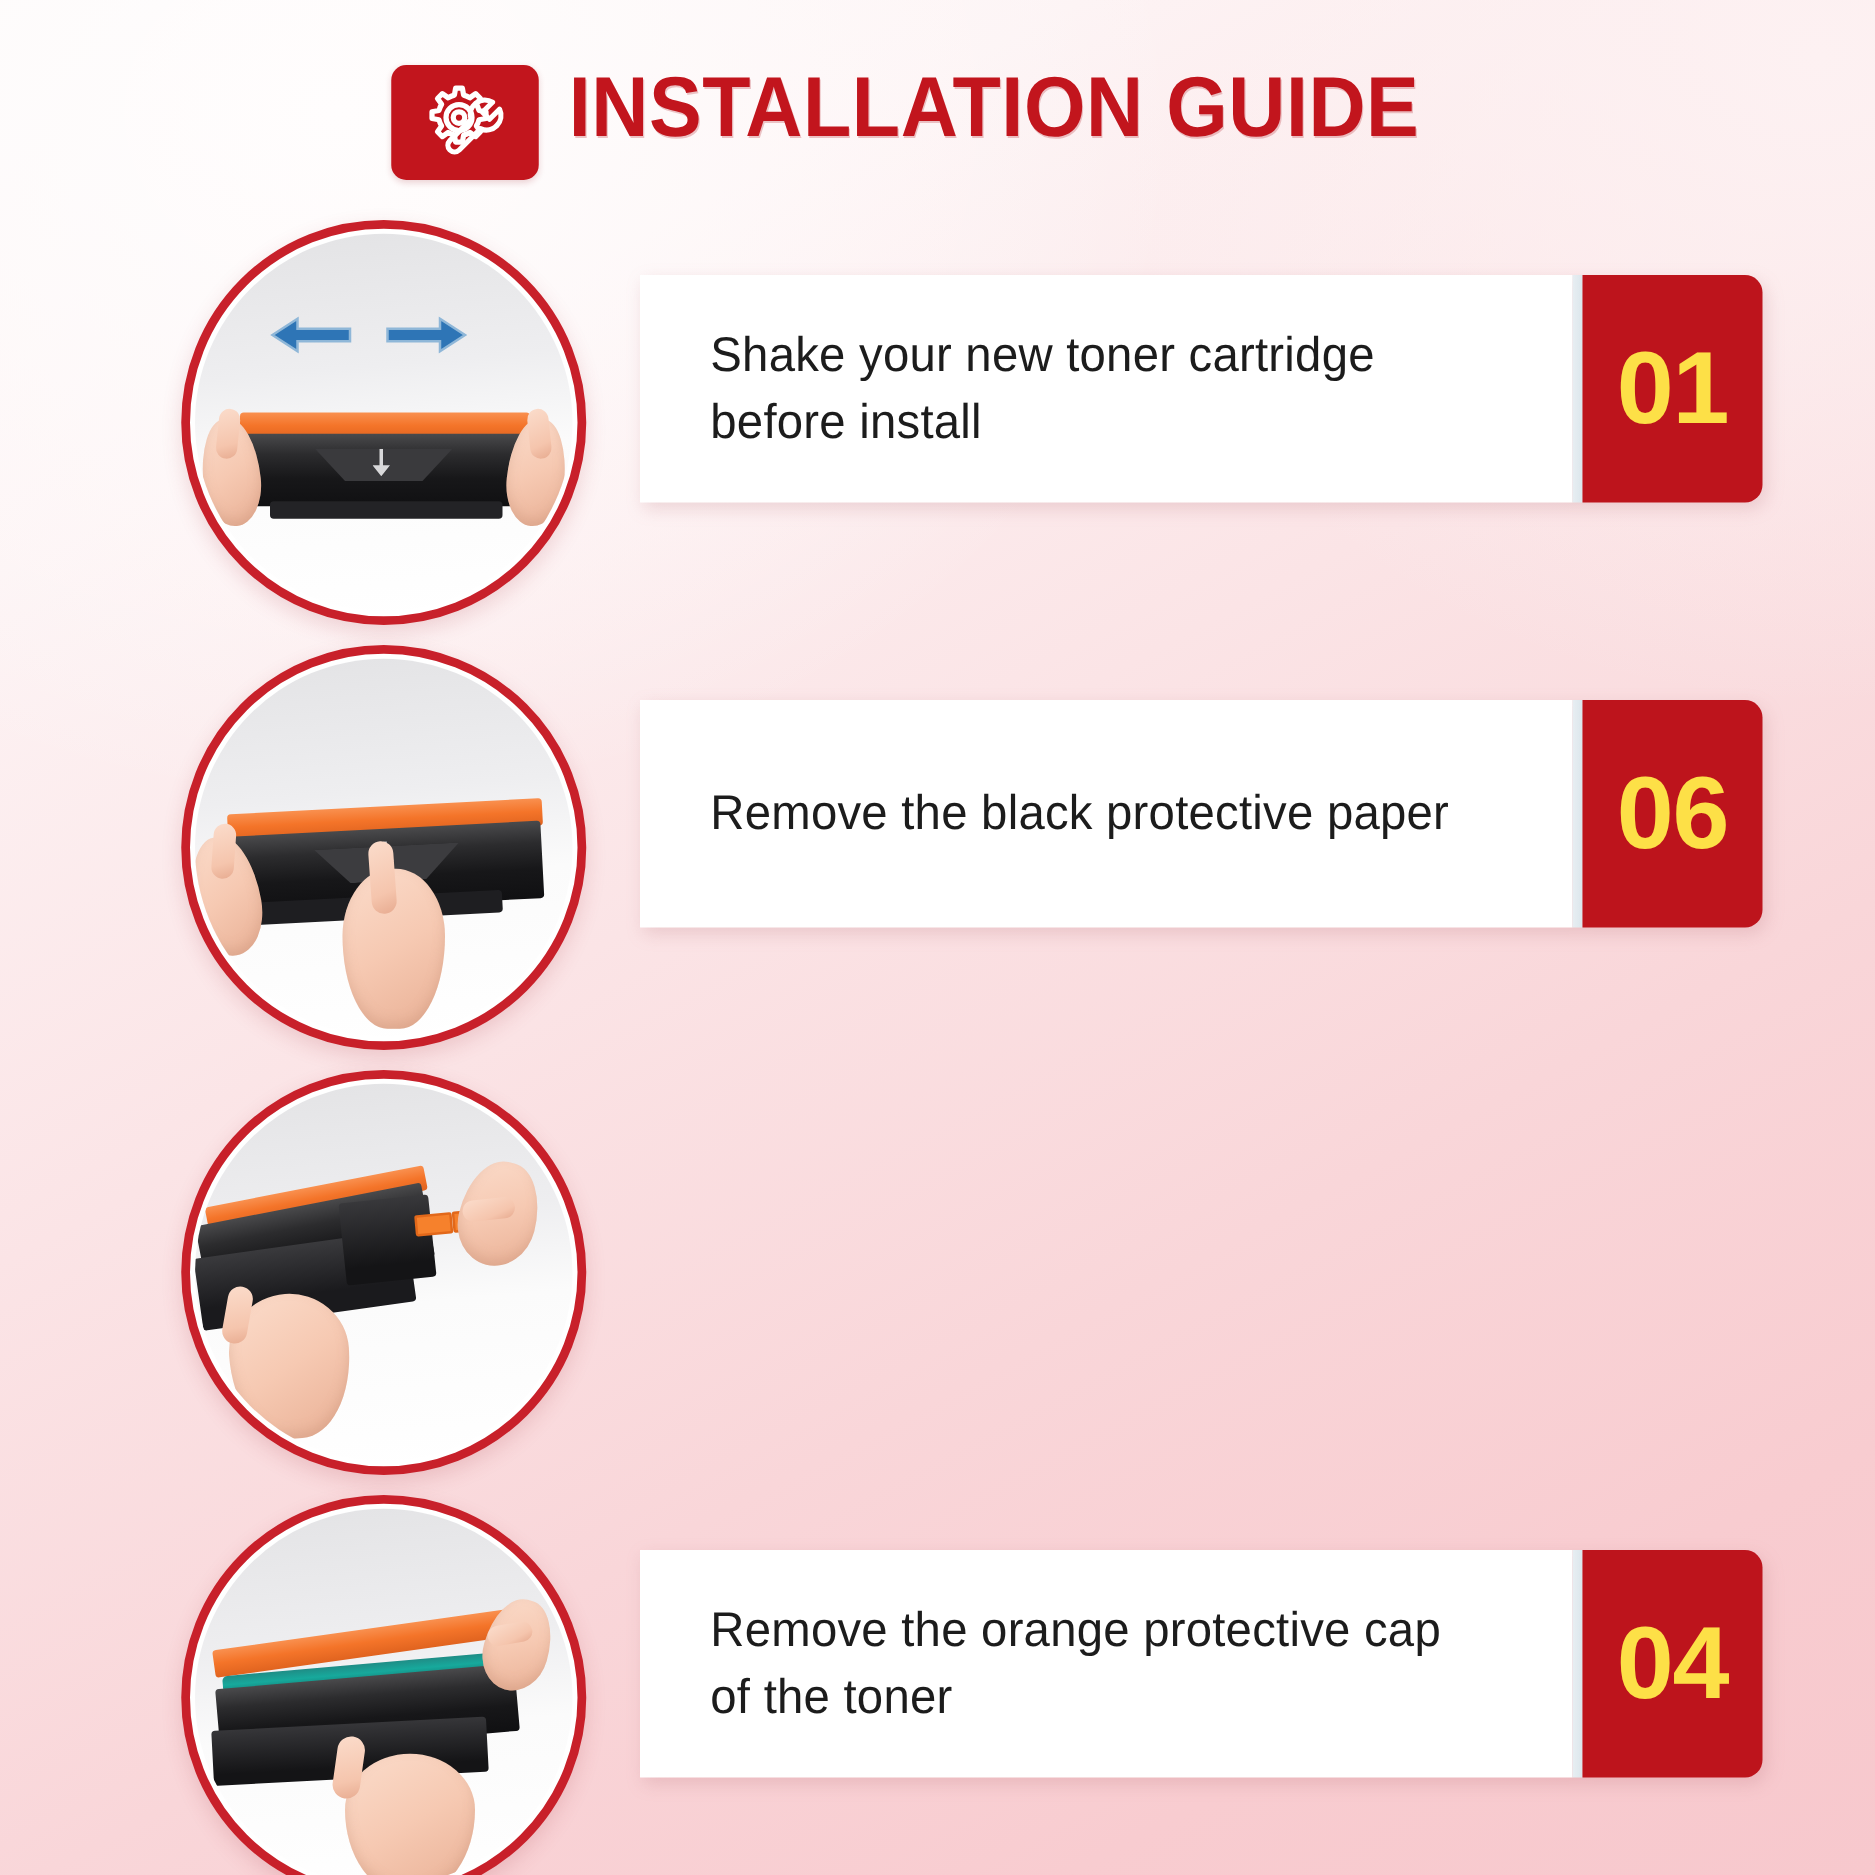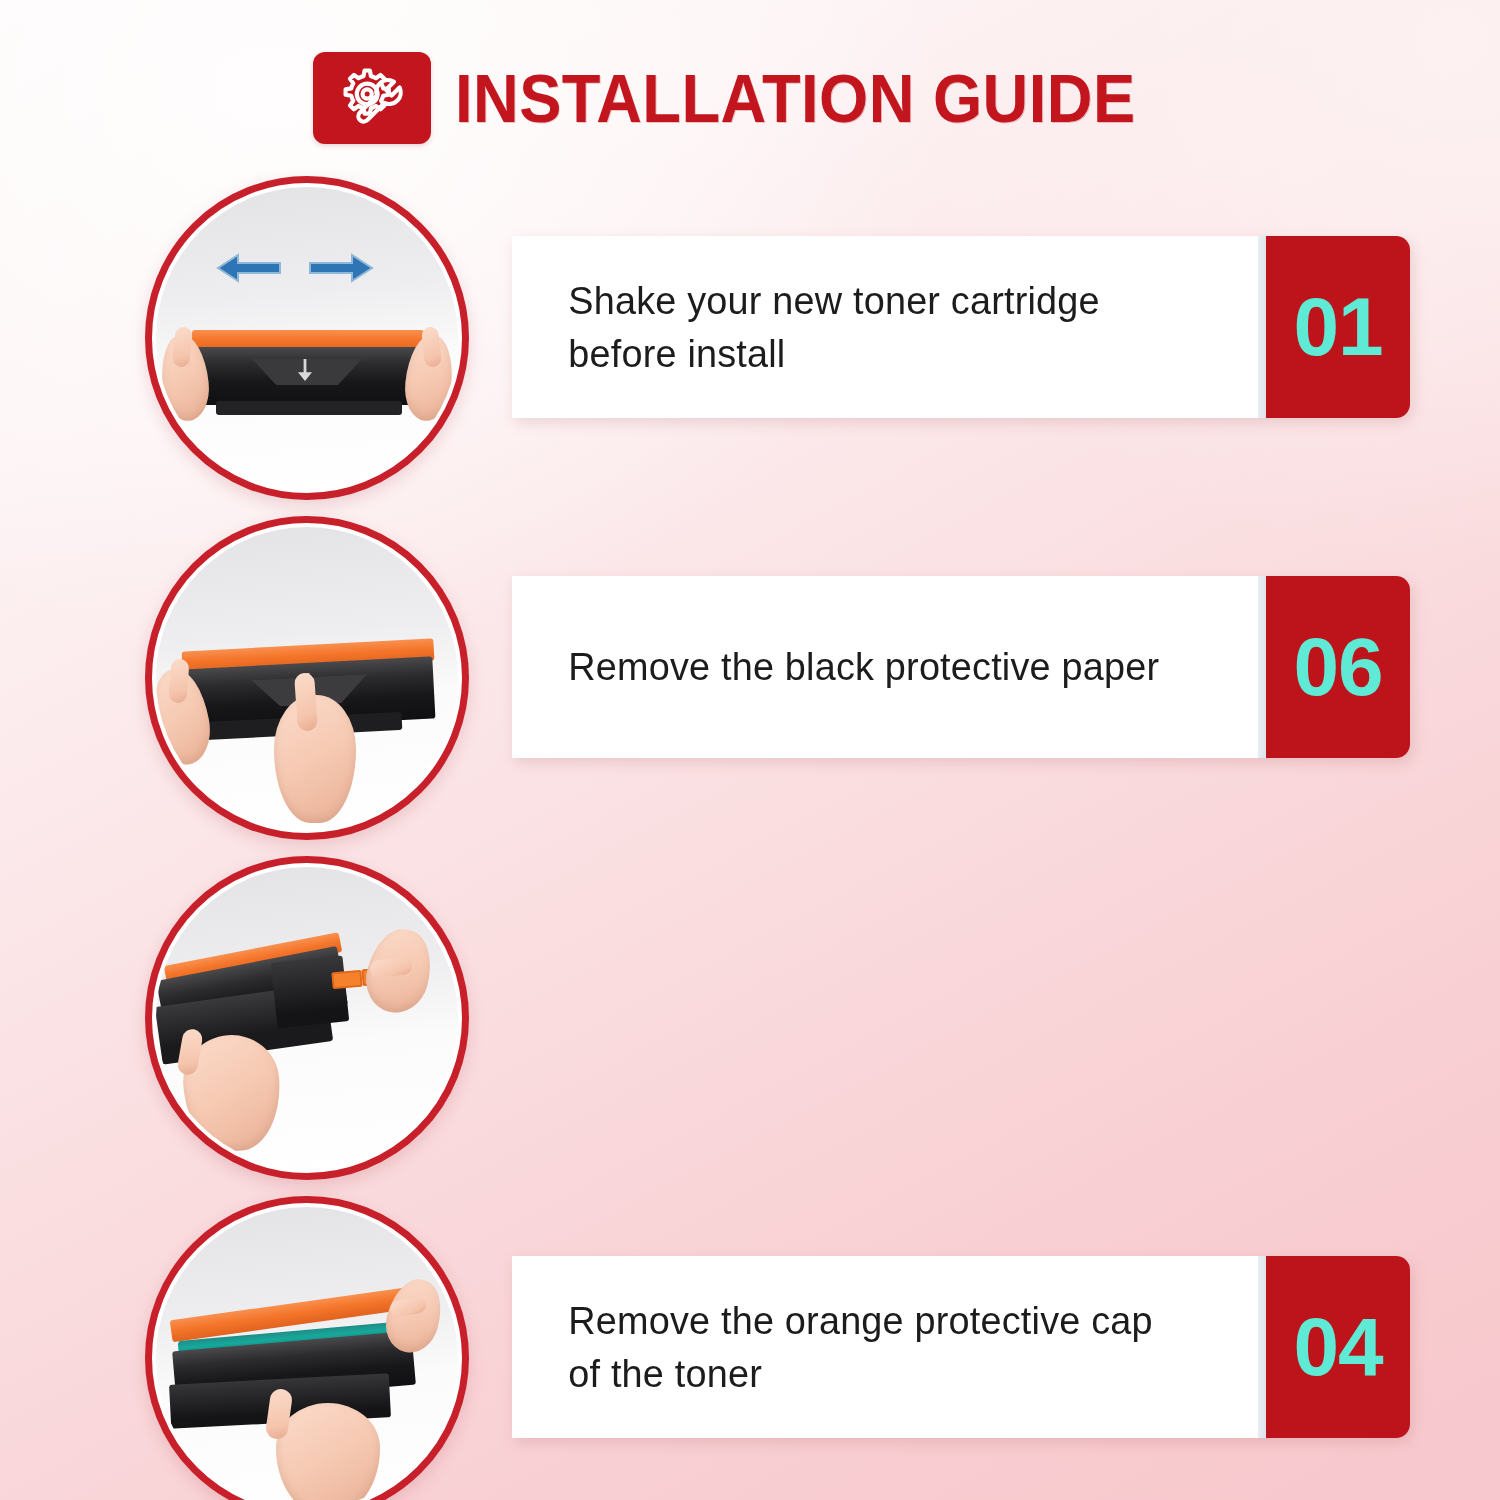--- a/index.html
+++ b/index.html
@@ -23,21 +23,21 @@
     inset: 0;
   }
 
   
   .header {
     position: absolute;
     left: 0;
     top: 52px;
     width: 1500px;
     display: flex;
-    align-items: center;
+    align-items: flex-start;
     justify-content: center;
     gap: 24px;
   }
   .logo-badge {
     width: 118px;
     height: 92px;
     background: #c2151d;
     border-radius: 12px;
     display: flex;
     align-items: center;
@@ -128,21 +128,21 @@
     position: absolute;
     background: #f6812c;
     border: 2px solid #e2681a;
     border-radius: 2px;
   }
 
   
   .step-card {
     position: absolute;
     left: 512px;
-    top: 68px;
+    top: 52px;
     width: 752px;
     height: 182px;
     filter: drop-shadow(3px 5px 7px rgba(170, 90, 100, 0.20));
   }
   .card-body {
     position: absolute;
     left: 0;
     top: 0;
     width: 746px;
     height: 182px;
@@ -168,21 +168,21 @@
     transform-origin: left center;
   }
   .card-number {
     position: absolute;
     left: 754px;
     top: 0;
     width: 144px;
     height: 182px;
     background: #bd141c;
     border-radius: 0 14px 14px 0;
-    color: #5eead4;
+    color: #fde047;
     font-size: 82px;
     font-weight: bold;
     display: flex;
     align-items: center;
     justify-content: center;
     letter-spacing: -1px;
   }
 </style>
 </head>
 <body>

